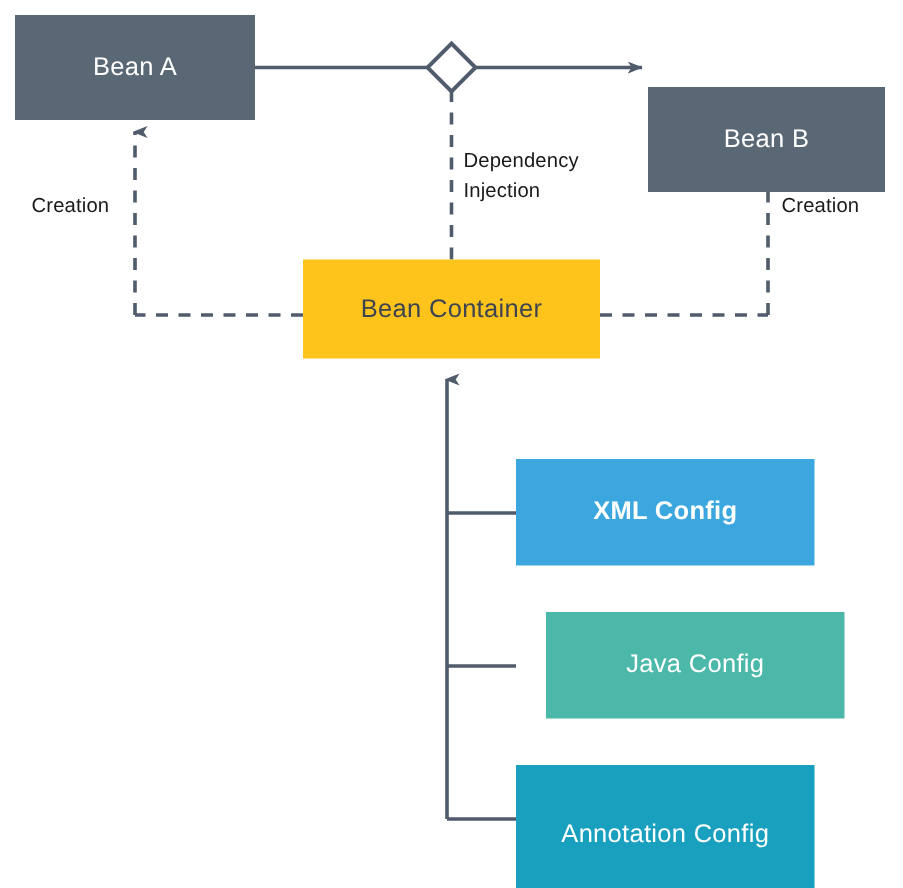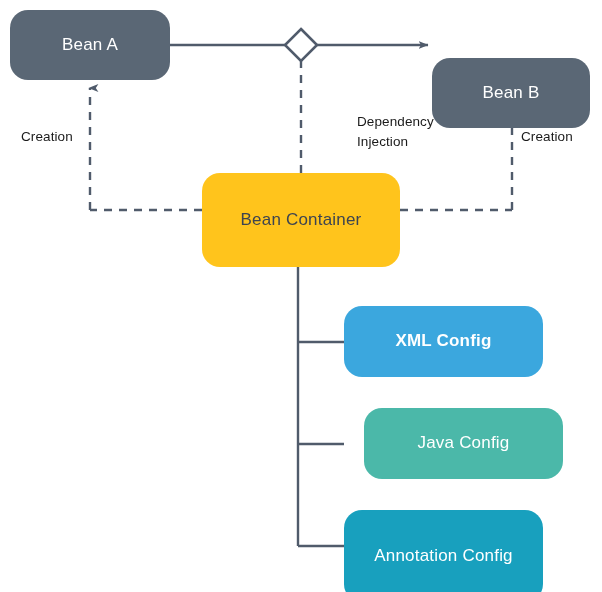--- a/index.html
+++ b/index.html
@@ -22,46 +22,46 @@
     left: 0;
     top: 0;
     width: 602px;
     height: 592px;
   }
   .node {
     position: absolute;
     display: flex;
     align-items: center;
     justify-content: center;
-    border-radius: 18px;
+    border-radius: 0;
     box-sizing: border-box;
     text-align: center;
     line-height: 1.2;
   }
   .node-label {
     display: block;
     font-size: 17px;
     letter-spacing: 0.2px;
   }
   .edge-label {
     position: absolute;
     color: #1a1a1a;
     font-size: 13.5px;
     line-height: 1.45;
     white-space: pre-line;
     letter-spacing: 0.1px;
   }
   #bean-a   { left: 10px;  top: 10px;  width: 160px; height: 70px; }
   #bean-b   { left: 432px; top: 10px;  width: 158px; height: 70px; }
-  #bean-container { left: 202px; top: 173px; width: 198px; height: 94px; }
+  #bean-container { left: 202px; top: 173px; width: 198px; height: 66px; }
   #xml-config        { left: 344px; top: 306px; width: 199px; height: 71px; }
   #java-config       { left: 364px; top: 408px; width: 199px; height: 71px; }
   #annotation-config { left: 344px; top: 510px; width: 199px; height: 92px; }
   #label-creation-left  { left: 21px;  top: 127px; }
-  #label-dependency     { left: 309px; top: 112px; margin-left: 48px;  }
+  #label-dependency     { left: 309px; top: 97px;  }
   #label-creation-right { left: 521px; top: 127px; }
 </style>
 </head>
 <body>
 
 <div id="diagram-canvas">
 
   <svg id="wires" viewBox="0 0 602 592" width="602" height="592" xmlns="http://www.w3.org/2000/svg">
     <defs>
       <marker id="arrow-right" markerWidth="11" markerHeight="11" refX="9.5" refY="4" orient="auto" markerUnits="userSpaceOnUse">

